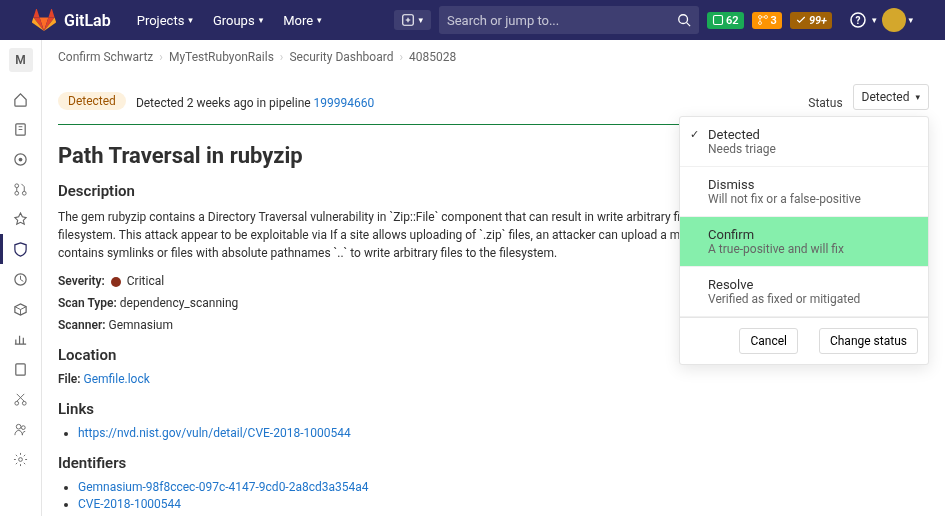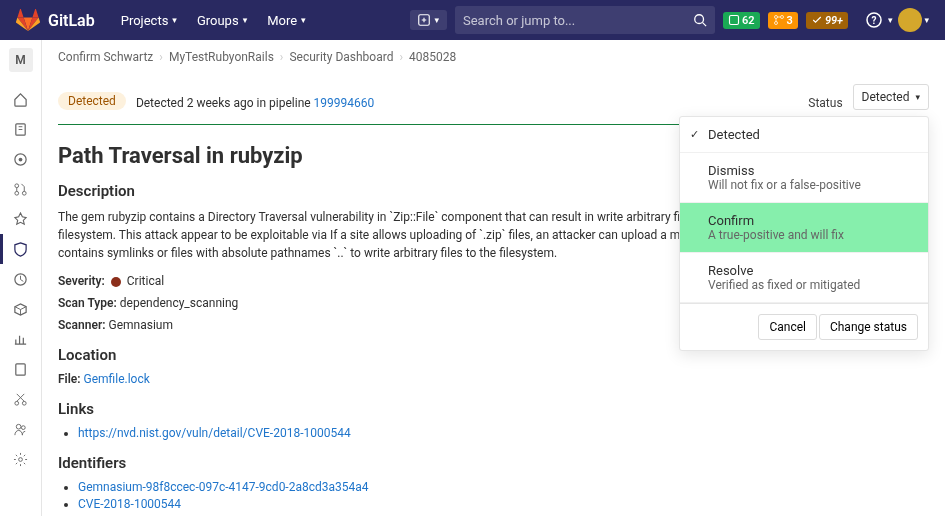--- a/index.html
+++ b/index.html
@@ -1,17 +1,17 @@
 <!DOCTYPE html>
 <html><head>
 <meta charset="utf-8">
 <style>
 * { margin: 0; padding: 0; box-sizing: border-box; font-family: -apple-system, BlinkMacSystemFont, "Segoe UI", Roboto, sans-serif; }
 body { background: #fff; color: #303030; font-size: 13px; }
-.top-nav { background: #292961; height: 40px; display: flex; align-items: center; padding: 0 16px; color: #fff; justify-content: space-between; }
+.top-nav { background: #292961; height: 40px; display: flex; align-items: center; padding: 0 32px; color: #fff; justify-content: space-between; }
 .logo-icon { width: 24px; height: 24px; margin-right: 8px; }
 .brand { font-weight: 600; font-size: 16px; margin-right: 16px; }
 .nav-item { display: flex; align-items: center; padding: 0 10px; height: 56px; font-size: 13px; cursor: pointer; }
 .nav-item .chev { margin-left: 4px; font-size: 9px; }
 .nav-spacer { flex: 1; }
 .plus-btn { background: rgba(255,255,255,0.1); border-radius: 3px; padding: 4px 8px; display: flex; align-items: center; margin-right: 8px; cursor: pointer; }
 .search-box { background: rgba(255,255,255,0.1); border-radius: 3px; height: 28px; width: 260px; display: flex; align-items: center; padding: 0 8px; margin-right: 8px; gap: 13px; }
 .search-box input { background: transparent; border: none; color: #fff; flex: 1; font-size: 13px; outline: none; }
 .search-box input::placeholder { color: rgba(255,255,255,0.7); }
 .nav-badge { display: flex; align-items: center; padding: 2px 5px; border-radius: 3px; font-size: 11px; font-weight: 600; margin-right: 8px; cursor: pointer; }
@@ -38,21 +38,21 @@
 .status-label { font-size: 12px; color: #404040; margin-right: 10px; }
 .status-dropdown { border: 1px solid #dbdbdb; border-radius: 3px; padding: 5px 8px; font-size: 12px; cursor: pointer; display: flex; align-items: center; }
 .status-dropdown .chev { margin-left: 6px; font-size: 9px; }
 .dropdown-panel { position: absolute; right: 0; top: 42px; width: 250px; background: #fff; border: 1px solid #e5e5e5; border-radius: 3px; box-shadow: 0 4px 16px rgba(0,0,0,0.1); z-index: 10; }
 .dropdown-option { padding: 10px 14px 10px 28px; border-bottom: 1px solid #f0f0f0; cursor: pointer; position:relative; }
 .dropdown-option:last-of-type { border-bottom: none; }
 .dropdown-option.hover { background: #86efac; }
 .dropdown-option .check { position:absolute; left: 10px; top: 11px; font-size: 11px; }
 .dropdown-option .opt-title { font-size: 13px; color: #303030; font-weight: 400; }
 .dropdown-option .opt-sub { font-size: 12px; color: #666; }
-.dropdown-footer { display: flex; justify-content: flex-end; gap: 2px; padding: 10px; border-top: 1px solid #e5e5e5; }
+.dropdown-footer { display: flex; justify-content: flex-end; gap: 21px; padding: 10px; border-top: 1px solid #e5e5e5; }
 .btn { border: 1px solid #dbdbdb; border-radius: 3px; padding: 5px 10px; font-size: 12px; background: #fff; cursor: pointer; }
 h1.title { font-size: 22px; font-weight: 700; margin: 18px 0 12px 0; }
 h2.section { font-size: 15px; font-weight: 600; margin: 14px 0 8px 0; }
 p.desc { font-size: 12px; color: #303030; line-height: 1.5; margin-bottom: 12px; max-width: 720px; }
 .meta-line { font-size: 12px; margin-bottom: 8px; }
 .meta-line b { font-weight: 600; }
 .sev-dot { display: inline-block; width: 10px; height: 10px; border-radius: 50%; background: #8b2e1a; margin: 0 3px; vertical-align: middle; }
 a.link { color: #1f75cb; text-decoration: none; font-size: 12px; }
 ul.bullets { padding-left: 20px; margin-bottom: 8px; }
 ul.bullets li { font-size: 12px; margin-bottom: 3px; }
@@ -234,20 +234,21 @@
       <span class="status-label">Status</span>
       <div class="status-dropdown">
         <span>Detected</span>
         <span class="chev">▾</span>
       </div>
 
       <div class="dropdown-panel">
         <div class="dropdown-option">
           <span class="check">✓</span>
           <div class="opt-title">Detected</div>
+          <div class="opt-sub">Needs triage</div>
         </div>
         <div class="dropdown-option">
           <div class="opt-title">Dismiss</div>
           <div class="opt-sub">Will not fix or a false-positive</div>
         </div>
         <div class="dropdown-option hover">
           <div class="opt-title">Confirm</div>
           <div class="opt-sub">A true-positive and will fix</div>
         </div>
         <div class="dropdown-option">

